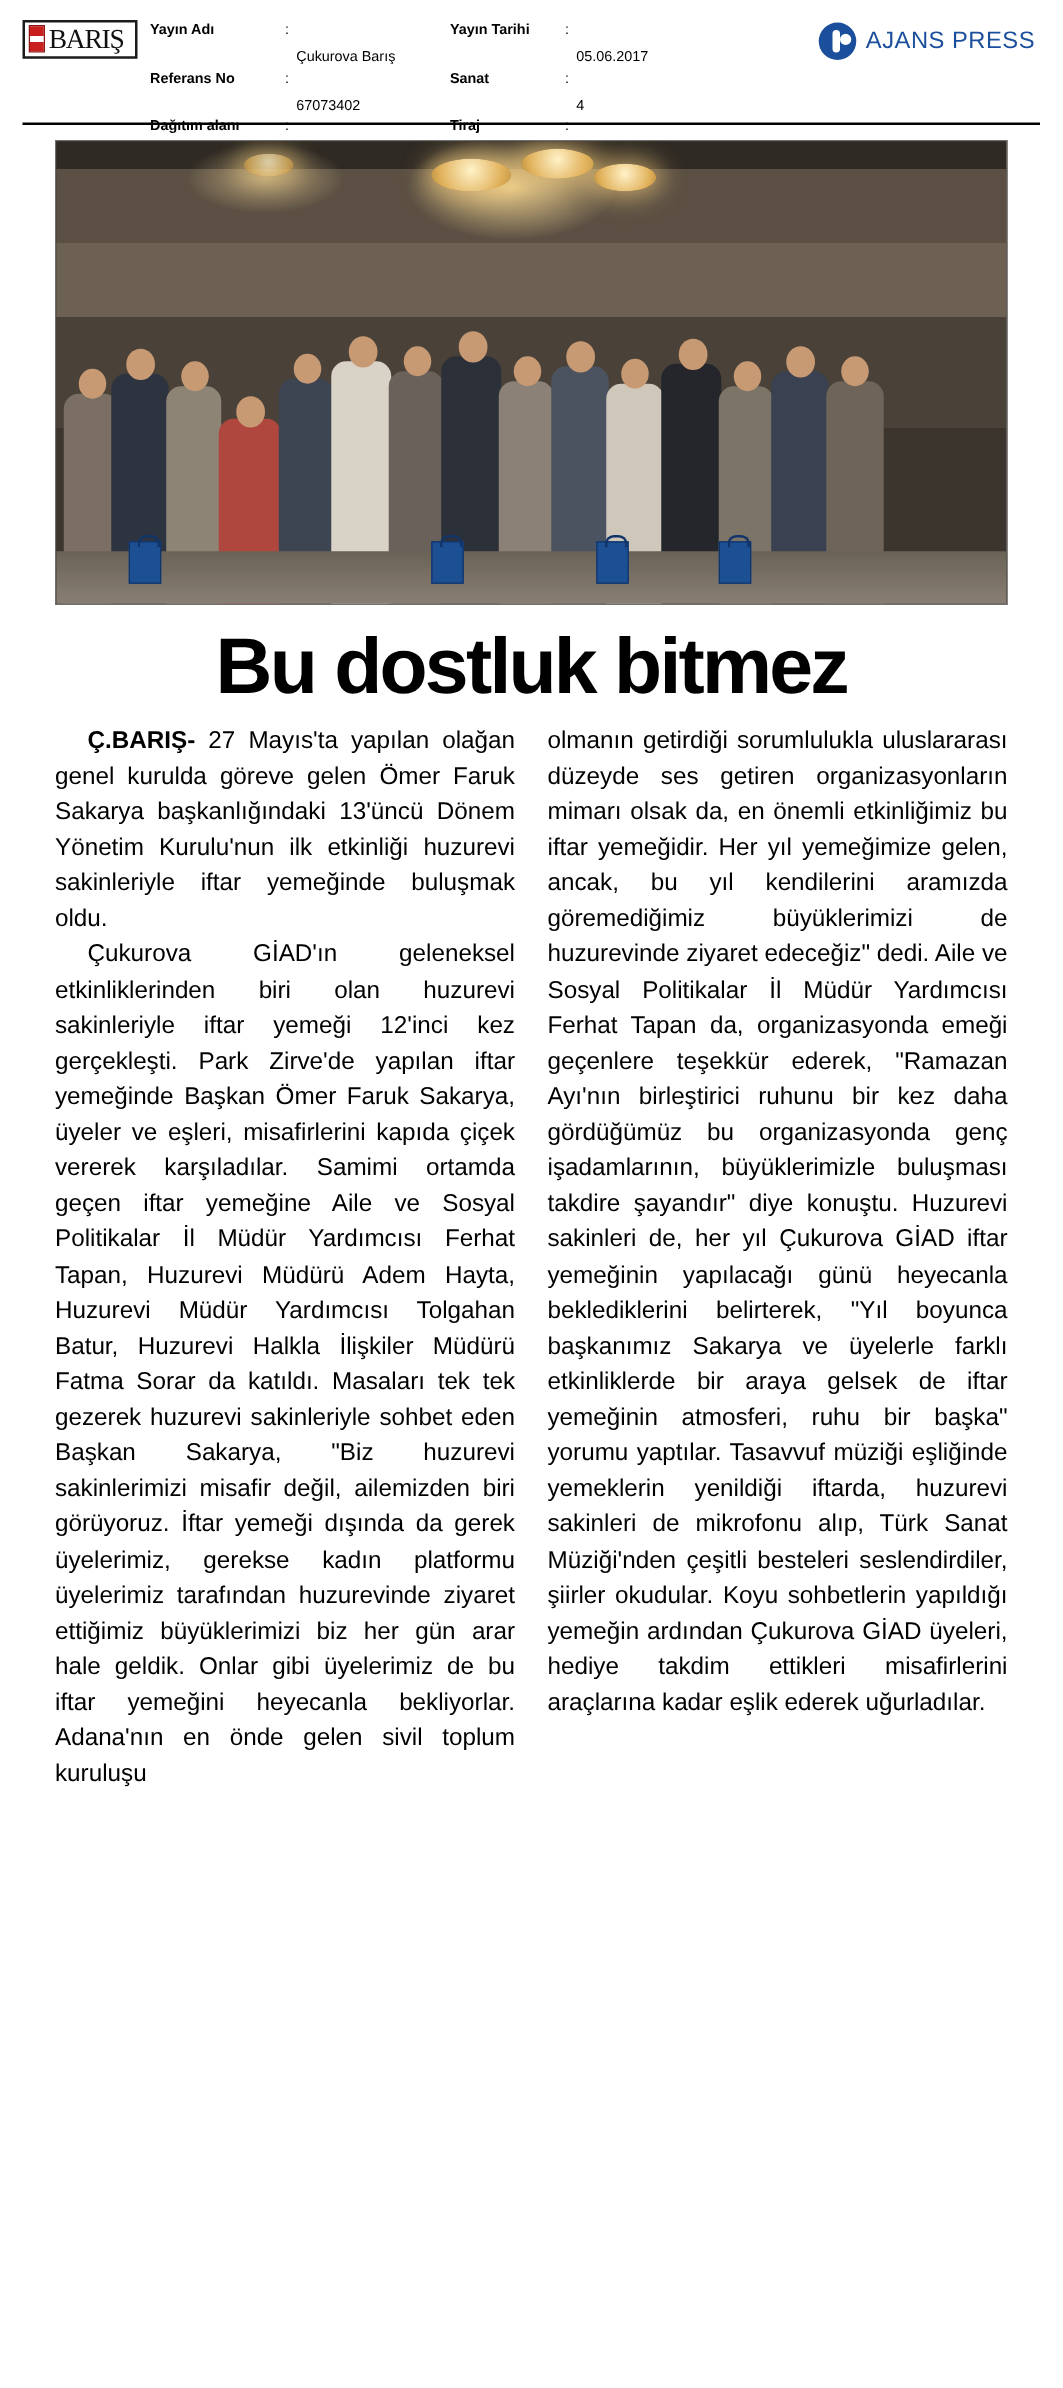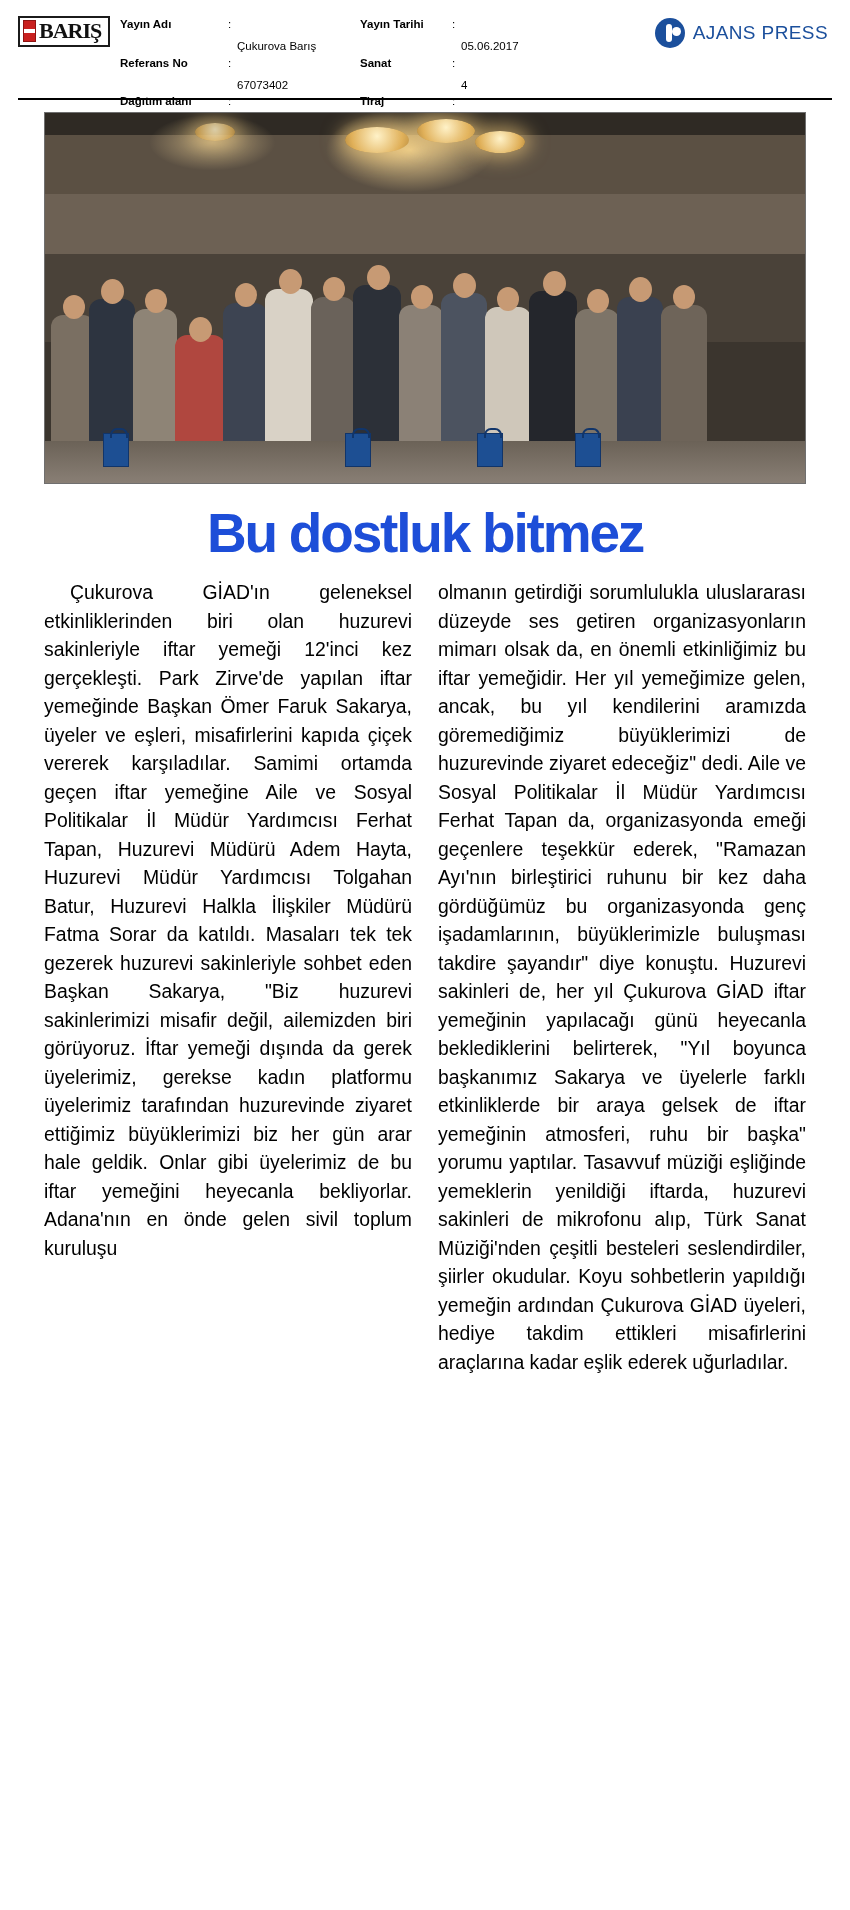--- a/index.html
+++ b/index.html
@@ -41,21 +41,21 @@
   .logo-mark {
     width: 13px;
     height: 22px;
     background:
       linear-gradient(#c9201f 0 38%, #ffffff 38% 62%, #c9201f 62% 100%);
     border: 1px solid #8d1413;
     flex: 0 0 13px;
   }
   .logo-text {
     font-family: "Liberation Serif", serif;
-    font-weight: bold;
+    font-weight: normal;
     font-size: 22px;
     letter-spacing: -1px;
     line-height: 22px;
     color: #111111;
   }
 
   .meta-col {
     font-size: 11.5px;
     line-height: 16.5px;
     padding-top: 2px;
@@ -186,25 +186,25 @@
     border:2px solid #11356a;
     border-bottom:none;
     border-radius:7px 7px 0 0;
   }
 
   
   .headline {
     margin: 16px 44px 0 44px;
     font-family: "Liberation Sans", sans-serif;
     font-weight: bold;
-    font-size: 55px;
+    font-size: 63px;
     line-height: 66px;
     letter-spacing: -2.2px;
     text-align: center;
-    color: #1d4ed8;
+    color: #000000;
   }
 
   
   .columns {
     margin: 12px 44px 0 44px;
     display: flex;
     gap: 26px;
   }
   .col {
     width: 368px;
@@ -354,20 +354,21 @@
       <div class="bag" style="left:530px;"></div>
     </div>
   </div>
 </div>
 
 <h1 class="headline">Bu dostluk bitmez</h1>
 
 <div class="columns">
 
   <div class="col">
+    <p class="first"><span class="dek">Ç.BARIŞ-</span> <span>27 Mayıs'ta yapılan olağan genel kurulda göreve gelen Ömer Faruk Sakarya başkanlığındaki 13'üncü Dönem Yönetim Kurulu'nun ilk etkinliği huzurevi sakinleriyle iftar yemeğinde buluşmak oldu.</span></p>
     <p>Çukurova GİAD'ın geleneksel etkinliklerinden biri olan huzurevi sakinleriyle iftar yemeği 12'inci kez gerçekleşti. Park Zirve'de yapılan iftar yemeğinde Başkan Ömer Faruk Sakarya, üyeler ve eşleri, misafirlerini kapıda çiçek vererek karşıladılar. Samimi ortamda geçen iftar yemeğine Aile ve Sosyal Politikalar İl Müdür Yardımcısı Ferhat Tapan, Huzurevi Müdürü Adem Hayta, Huzurevi Müdür Yardımcısı Tolgahan Batur, Huzurevi Halkla İlişkiler Müdürü Fatma Sorar da katıldı. Masaları tek tek gezerek huzurevi sakinleriyle sohbet eden Başkan Sakarya, "Biz huzurevi sakinlerimizi misafir değil, ailemizden biri görüyoruz. İftar yemeği dışında da gerek üyelerimiz, gerekse kadın platformu üyelerimiz tarafından huzurevinde ziyaret ettiğimiz büyüklerimizi biz her gün arar hale geldik. Onlar gibi üyelerimiz de bu iftar yemeğini heyecanla bekliyorlar. Adana'nın en önde gelen sivil toplum kuruluşu</p>
   </div>
 
   <div class="col">
     <p class="noindent">olmanın getirdiği sorumlulukla uluslararası düzeyde ses getiren organizasyonların mimarı olsak da, en önemli etkinliğimiz bu iftar yemeğidir. Her yıl yemeğimize gelen, ancak, bu yıl kendilerini aramızda göremediğimiz büyüklerimizi de huzurevinde ziyaret edeceğiz" dedi. Aile ve Sosyal Politikalar İl Müdür Yardımcısı Ferhat Tapan da, organizasyonda emeği geçenlere teşekkür ederek, "Ramazan Ayı'nın birleştirici ruhunu bir kez daha gördüğümüz bu organizasyonda genç işadamlarının, büyüklerimizle buluşması takdire şayandır" diye konuştu. Huzurevi sakinleri de, her yıl Çukurova GİAD iftar yemeğinin yapılacağı günü heyecanla beklediklerini belirterek, "Yıl boyunca başkanımız Sakarya ve üyelerle farklı etkinliklerde bir araya gelsek de iftar yemeğinin atmosferi, ruhu bir başka" yorumu yaptılar. Tasavvuf müziği eşliğinde yemeklerin yenildiği iftarda, huzurevi sakinleri de mikrofonu alıp, Türk Sanat Müziği'nden çeşitli besteleri seslendirdiler, şiirler okudular. Koyu sohbetlerin yapıldığı yemeğin ardından Çukurova GİAD üyeleri, hediye takdim ettikleri misafirlerini araçlarına kadar eşlik ederek uğurladılar.</p>
   </div>
 
 </div>
 
 </body></html>

